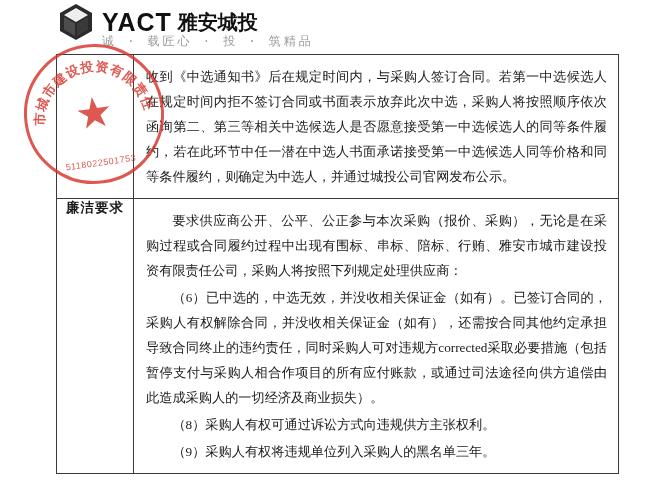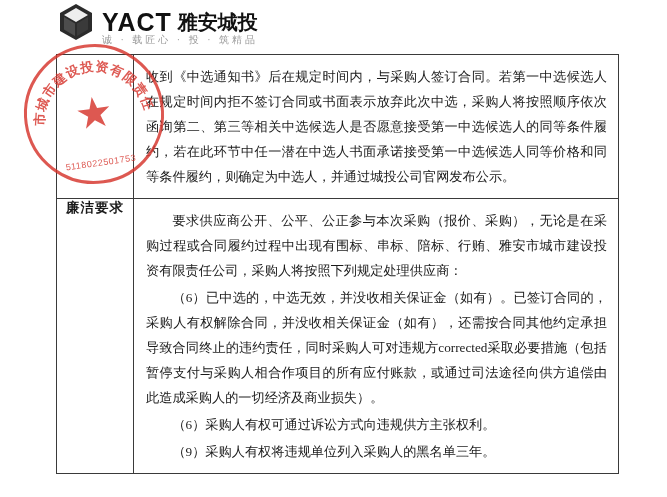--- a/index.html
+++ b/index.html
@@ -51,22 +51,22 @@
     font-size: 20px;
     font-weight: bold;
     color: #111111;
     line-height: 1;
     margin-left: 6px;
   }
   .logo-slogan {
     position: absolute;
     left: 102px;
     top: 33px;
-    font-family: Liberation Serif, serif;
-    font-size: 10px;
+    font-family: Liberation Mono, monospace;
+    font-size: 12px;
     letter-spacing: 3px;
     color: #9a9a9a;
     white-space: nowrap;
   }
 
   
   .seal {
     position: absolute;
     left: 24px;
     top: 44px;
@@ -198,19 +198,19 @@
           <p class="para">收到《中选通知书》后在规定时间内，与采购人签订合同。若第一中选候选人在规定时间内拒不签订合同或书面表示放弃此次中选，采购人将按照顺序依次函询第二、第三等相关中选候选人是否愿意接受第一中选候选人的同等条件履约，若在此环节中任一潜在中选人书面承诺接受第一中选候选人同等价格和同等条件履约，则确定为中选人，并通过城投公司官网发布公示。</p>
         </div>
       </td>
     </tr>
     <tr>
       <td class="col-label">廉洁要求</td>
       <td class="col-body">
         <div class="cell-pad">
           <p class="para">要求供应商公开、公平、公正参与本次采购（报价、采购），无论是在采购过程或合同履约过程中出现有围标、串标、陪标、行贿、雅安市城市建设投资有限责任公司，采购人将按照下列规定处理供应商：</p>
           <p class="para">（6）已中选的，中选无效，并没收相关保证金（如有）。已签订合同的，采购人有权解除合同，并没收相关保证金（如有），还需按合同其他约定承担导致合同终止的违约责任，同时采购人可对违规方corrected采取必要措施（包括暂停支付与采购人相合作项目的所有应付账款，或通过司法途径向供方追偿由此造成采购人的一切经济及商业损失）。</p>
-          <p class="para">（6）采购人有权可通过诉讼方式向违规供方主张权利。</p>
+          <p class="para">（8）采购人有权可通过诉讼方式向违规供方主张权利。</p>
           <p class="para">（9）采购人有权将违规单位列入采购人的黑名单三年。</p>
         </div>
       </td>
     </tr>
   </tbody>
 </table>
 
 </body></html>

